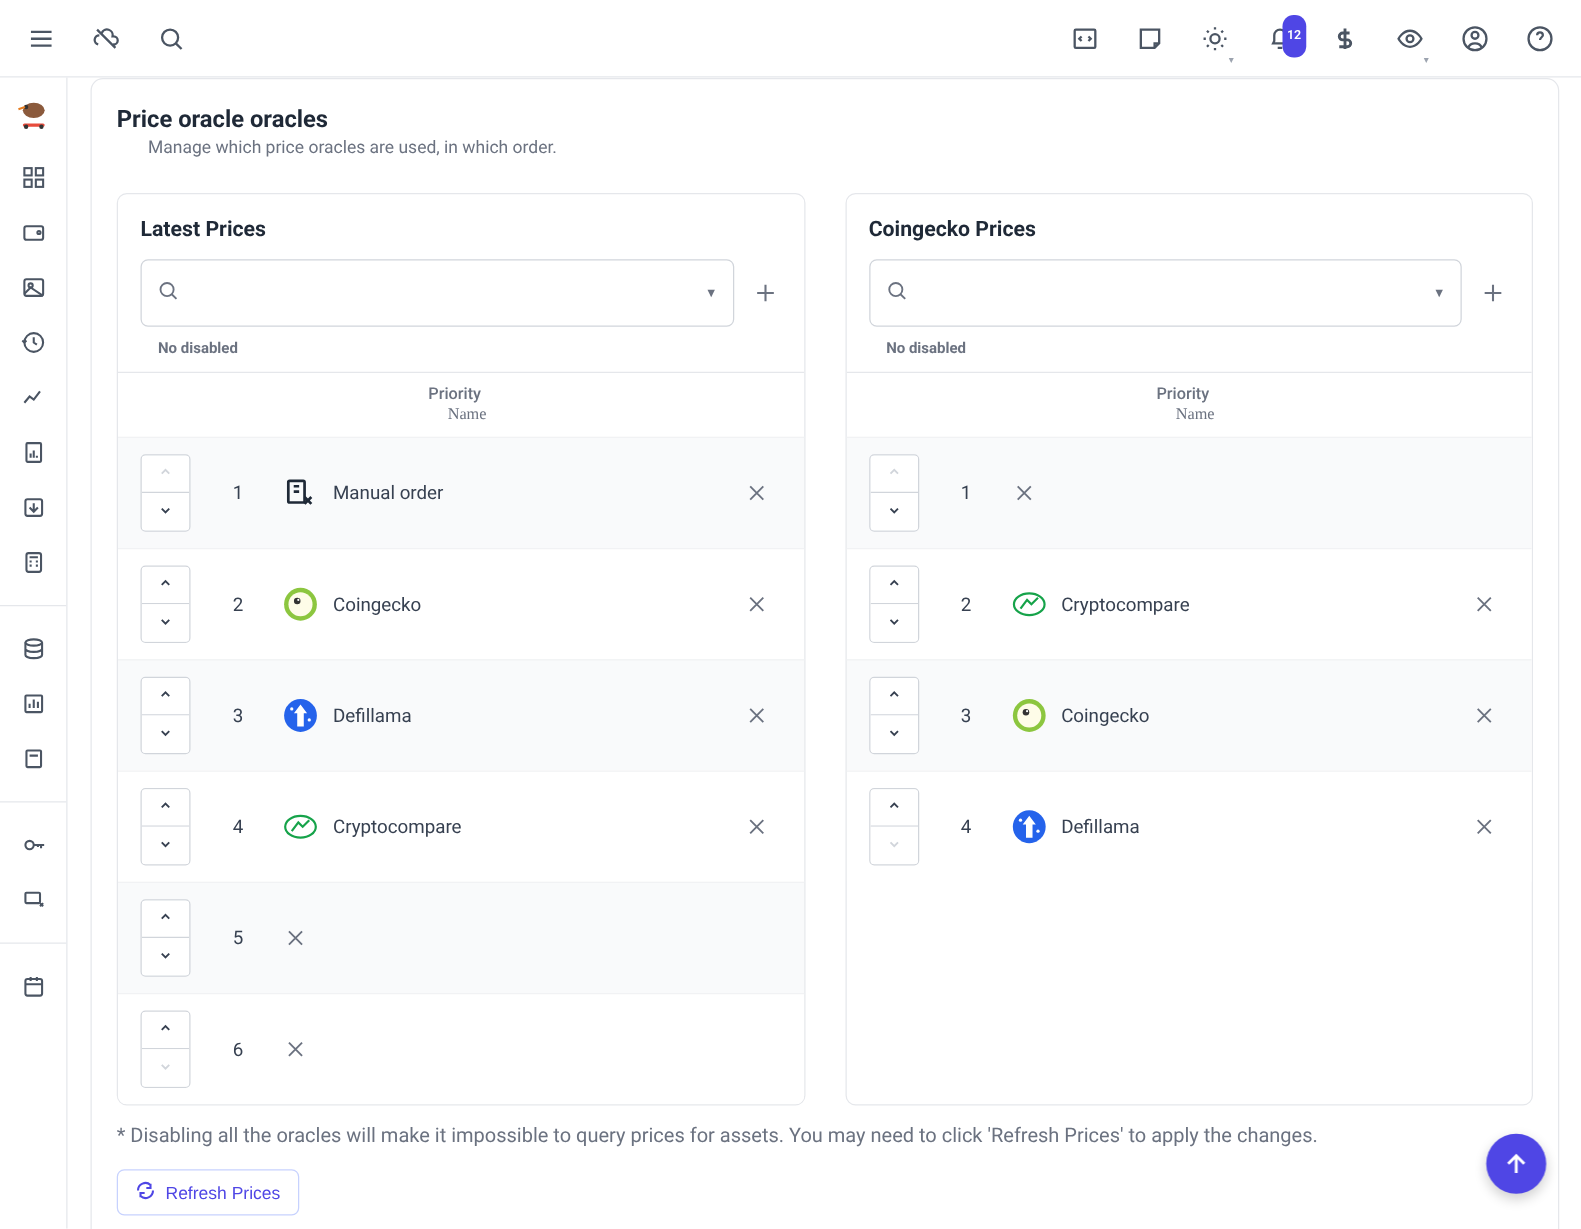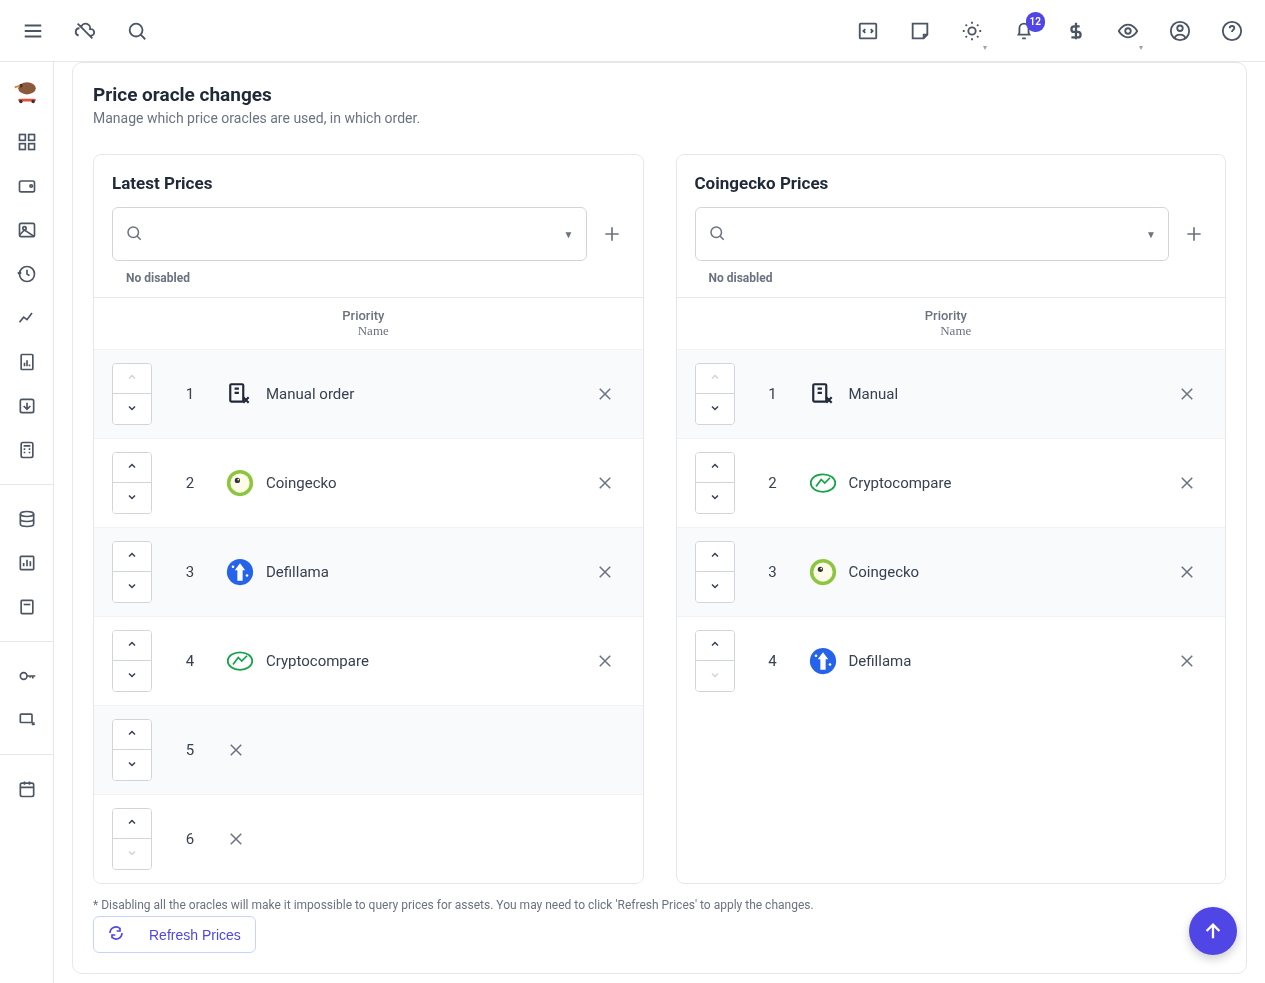--- a/index.html
+++ b/index.html
@@ -3,35 +3,35 @@
 <meta charset="utf-8">
 <style>
 * { box-sizing: border-box; margin: 0; padding: 0; }
 body { font-family: -apple-system, BlinkMacSystemFont, "Segoe UI", Roboto, sans-serif; font-size: 14px; color: #333; background: #fff; width: 1265px; height: 983px; overflow: hidden; position: relative; }
 
 
 .topbar { height: 62px; border-bottom: 1px solid #e5e7eb; display: flex; align-items: center; padding: 0 20px; justify-content: space-between; }
 .topbar-left, .topbar-right { display: flex; align-items: center; gap: 26px; }
 .icon-btn { width: 26px; height: 26px; display: flex; align-items: center; justify-content: center; cursor: pointer; color: #4b5563; position: relative; }
 .icon-btn svg { width: 22px; height: 22px; }
-.badge { position: absolute; top: -6px; right: -8px; background: #4f46e5; color: white; font-size: 10px; font-weight: 600; border-radius: 9px; min-width: 18px; height: 20px; display: flex; align-items: center; justify-content: center; padding: 0 4px; }
+.badge { position: absolute; top: -6px; right: -8px; background: #4f46e5; color: white; font-size: 10px; font-weight: 600; border-radius: 9px; min-width: 18px; height: 34px; display: flex; align-items: center; justify-content: center; padding: 0 4px; }
 .caret { font-size: 8px; color: #9ca3af; position: absolute; bottom: -8px; right: -2px; }
 
 
 .sidebar { position: absolute; left: 0; top: 62px; bottom: 0; width: 54px; border-right: 1px solid #e5e7eb; display: flex; flex-direction: column; align-items: center; padding-top: 14px; gap: 20px; }
 .sidebar .logo { width: 28px; height: 28px; margin-bottom: 6px; }
 .sidebar .nav-icon { width: 24px; height: 24px; color: #4b5563; cursor: pointer; display: flex; align-items: center; justify-content: center; }
 .sidebar .nav-icon svg { width: 20px; height: 20px; }
 .sidebar .sep { width: 100%; height: 1px; background: #e5e7eb; margin: 2px 0; }
 
 
 .main { position: absolute; left: 54px; right: 0; top: 62px; bottom: 0; padding: 0 18px 18px; overflow-y: auto; }
 .card { border: 1px solid #e5e7eb; border-radius: 10px; padding: 20px; }
 .card-title { font-size: 19px; font-weight: 700; color: #1f2937; }
-.card-sub { font-size: 14px; color: #6b7280; margin-top: 4px; }
+.card-sub { font-size: 14px; color: #6b7280; margin-top: 4px; margin-left: 25px; }
 
 .panels { display: flex; gap: 32px; margin-top: 28px; }
 .panel { flex: 1; border: 1px solid #e5e7eb; border-radius: 8px; overflow: hidden; }
 .panel-head { padding: 18px 18px 12px; }
 .panel-title { font-size: 17px; font-weight: 700; color: #1f2937; }
 .toolbar { display: flex; gap: 12px; align-items: center; margin-top: 14px; }
 .search-box { flex: 1; height: 54px; border: 1px solid #d1d5db; border-radius: 6px; display: flex; align-items: center; padding: 0 12px; gap: 8px; }
 .search-box .si { color: #6b7280; }
 .search-box input { flex: 1; border: none; outline: none; font-size: 14px; }
 .search-box .dd { color: #6b7280; font-size: 10px; }
@@ -50,22 +50,22 @@
 .movers { display: flex; flex-direction: column; border: 1px solid #d1d5db; border-radius: 4px; overflow: hidden; width: 40px; }
 .movers button { height: 30px; border: none; background: #fff; cursor: pointer; color: #374151; font-size: 12px; }
 .movers button:first-child { border-bottom: 1px solid #d1d5db; }
 .movers button:disabled { color: #d1d5db; cursor: default; }
 .prio { width: 52px; text-align: center; font-size: 15px; color: #374151; }
 .name-cell { flex: 1; display: flex; align-items: center; gap: 12px; padding-left: 10px; }
 .ologo { width: 28px; height: 28px; border-radius: 50%; display: flex; align-items: center; justify-content: center; font-size: 14px; }
 .oname { font-size: 15px; color: #374151; }
 .xbtn { width: 40px; display: flex; align-items: center; justify-content: center; color: #6b7280; cursor: pointer; }
 
-.footnote { font-size: 12px; color: #6b7280; margin-top: 14px; }
-.refresh-btn { margin-top: 4px; border: 1px solid #c7d2fe; border-radius: 6px; padding: 8px 14px; background: #fff; color: #4f46e5; font-size: 14px; font-weight: 500; display: inline-flex; align-items: center; gap: 25px; cursor: pointer; }
+.footnote { font-size: 16px; color: #6b7280; margin-top: 14px; }
+.refresh-btn { margin-top: 18px; border: 1px solid #c7d2fe; border-radius: 6px; padding: 8px 14px; background: #fff; color: #4f46e5; font-size: 14px; font-weight: 500; display: inline-flex; align-items: center; gap: 8px; cursor: pointer; }
 
 
 .fab { position: absolute; right: 28px; bottom: 28px; width: 48px; height: 48px; border-radius: 50%; background: #4f46e5; color: white; display: flex; align-items: center; justify-content: center; cursor: pointer; box-shadow: 0 4px 10px rgba(0,0,0,0.2); }
 </style>
 </head>
 <body>
 
 <div class="topbar">
   <div class="topbar-left">
     <div class="icon-btn">
@@ -233,21 +233,21 @@
   <div class="nav-icon">
       <svg viewBox="0 0 24 24" fill="none" stroke="currentColor" stroke-width="2">
         <rect x="4" y="5" width="16" height="16" rx="2"></rect>
         <path d="M4 10h16M9 3v4M15 3v4"></path>
       </svg>
     </div>
 </div>
 
 <div class="main">
   <div class="card">
-    <div class="card-title">Price oracle changes</div>
+    <div class="card-title">Price oracle oracles</div>
     <div class="card-sub">Manage which price oracles are used, in which order.</div>
 
     <div class="panels">
 
       <div class="panel">
         <div class="panel-head">
           <div class="panel-title">Latest Prices</div>
           <div class="toolbar">
             <div class="search-box">
               <span class="si"><svg width="18" height="18" viewBox="0 0 24 24" fill="none" stroke="currentColor" stroke-width="2">
@@ -455,29 +455,20 @@
                 <div class="movers">
                   <button disabled=""><svg width="12" height="12" viewBox="0 0 24 24" fill="none" stroke="currentColor" stroke-width="3">
                       <path d="M6 15l6-6 6 6"></path>
                     </svg></button>
                   <button><svg width="12" height="12" viewBox="0 0 24 24" fill="none" stroke="currentColor" stroke-width="3">
                       <path d="M6 9l6 6 6-6"></path>
                     </svg></button>
                 </div>
               </div>
               <div class="prio">1</div>
-              <div class="name-cell">
-                <span class="ologo">
-                  <svg viewBox="0 0 24 24" width="26" height="26" fill="none" stroke="#1f2937" stroke-width="2">
-                    <rect x="3" y="3" width="12" height="16" rx="1"></rect>
-                    <path d="M7 7h4M7 11h4M15 15l5 5M20 15l-5 5" stroke="#1f2937"></path>
-                  </svg>
-                </span>
-                <span class="oname">Manual</span>
-              </div>
               <div class="xbtn">
                 <svg width="18" height="18" viewBox="0 0 24 24" fill="none" stroke="currentColor" stroke-width="2">
                   <path d="M5 5l14 14M19 5L5 19"></path>
                 </svg>
               </div>
             </div>
             <div class="row">
               <div class="col-mv">
                 <div class="movers">
                   <button><svg width="12" height="12" viewBox="0 0 24 24" fill="none" stroke="currentColor" stroke-width="3">

